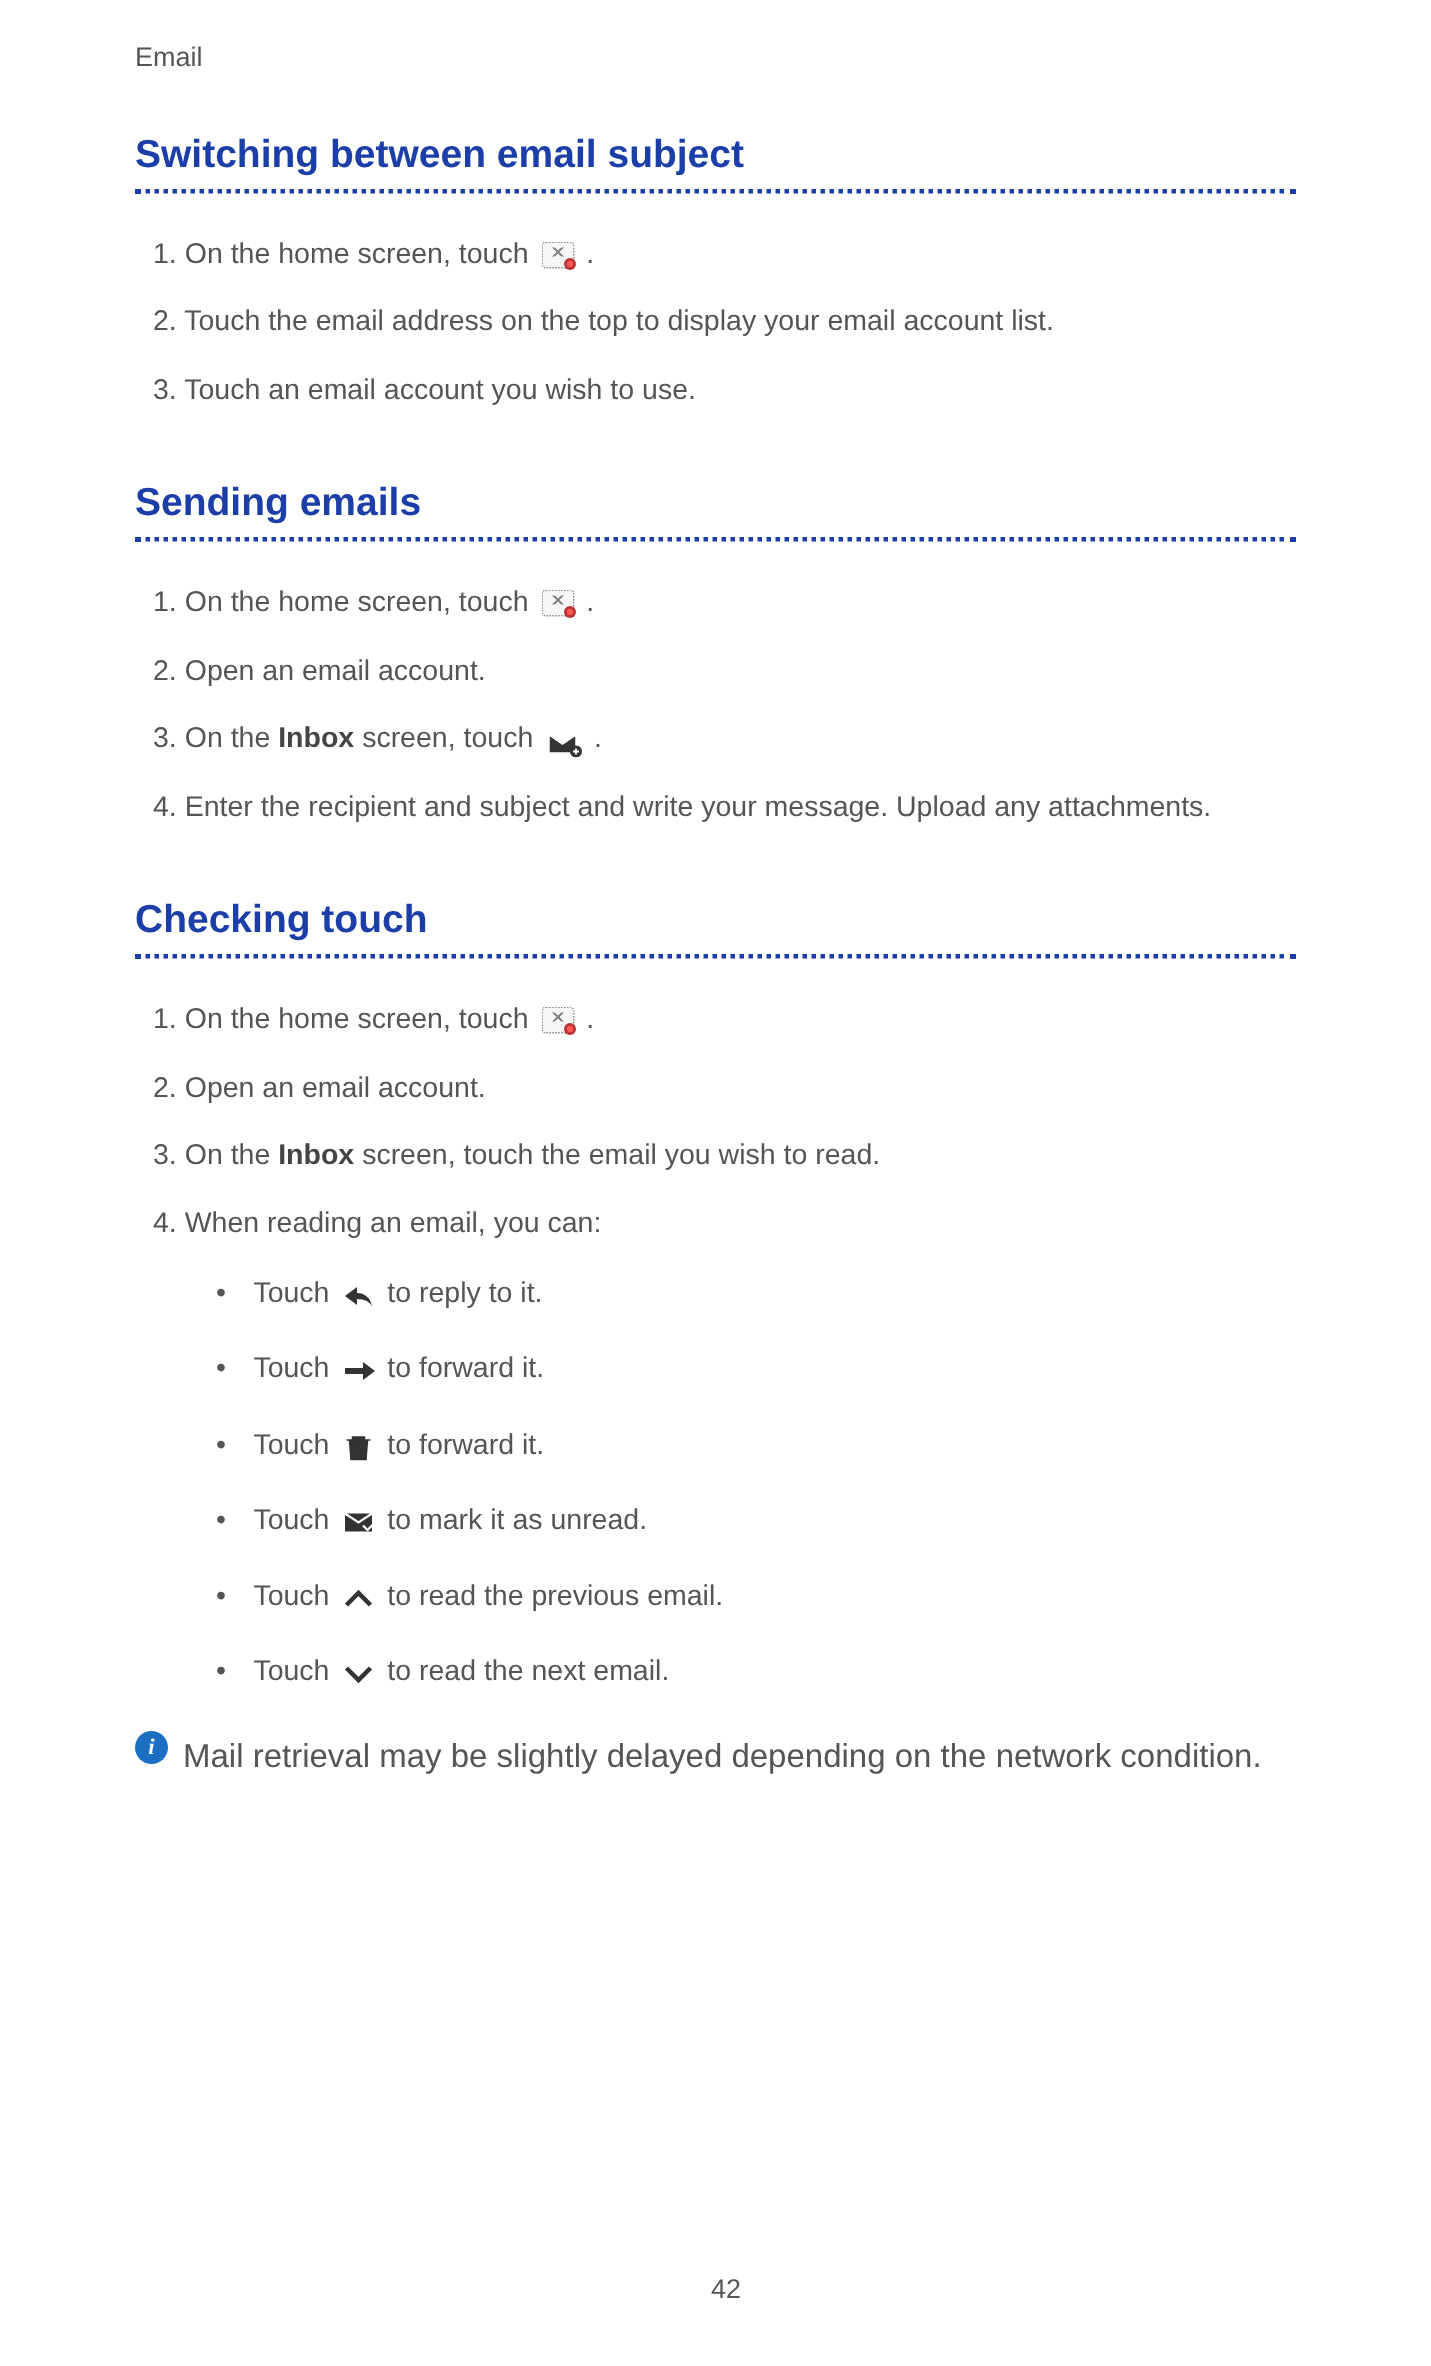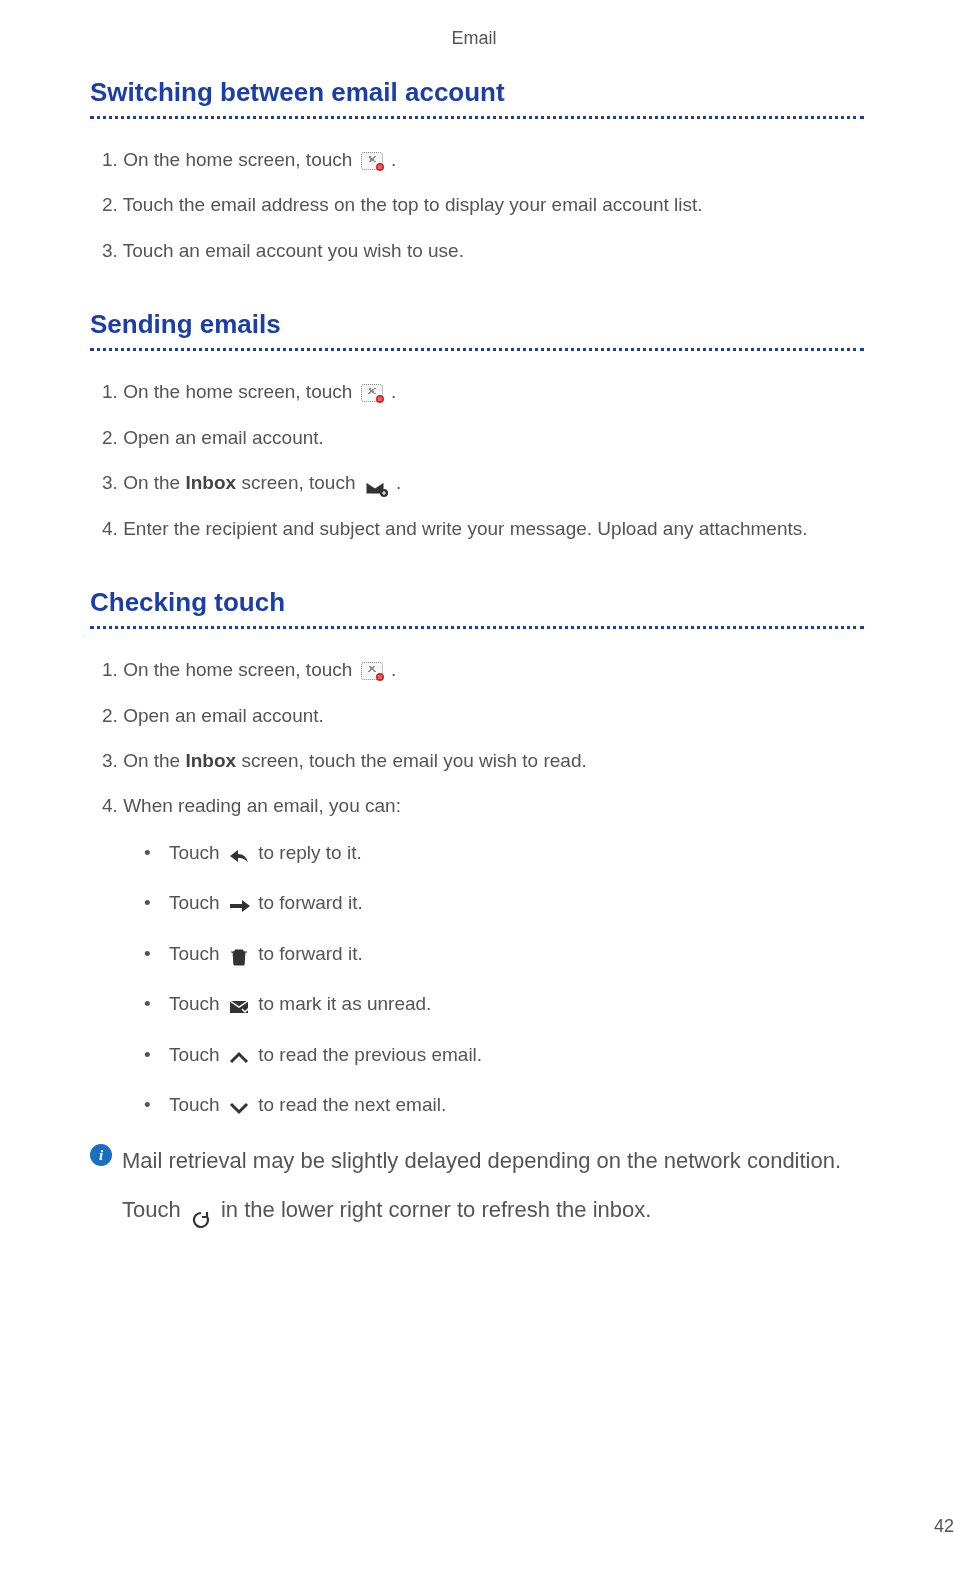--- a/index.html
+++ b/index.html
@@ -8,24 +8,24 @@
     background: #fff;
     width: 954px;
     height: 1577px;
     position: relative;
     color: #555;
   }
   .page {
     padding: 28px 90px 0 90px;
   }
   .header-label {
-    text-align: center;
+    text-align: left;
     font-size: 18px;
     color: #555;
-    margin-bottom: 28px;
+    margin-bottom: 38px;
     padding-right: 6px;
   }
   h2.section {
     color: #1b3ea8;
     font-size: 26px;
     font-weight: 700;
     padding-bottom: 8px;
     border-bottom: 3px dotted #1b3ea8;
     margin-bottom: 26px;
     margin-top: 44px;
@@ -114,32 +114,32 @@
     margin-top: 2px;
   }
   .note-body {
     font-size: 22px; color:#555; line-height:1.7;
   }
   .note-body .line2 { display:block; margin-top:12px; }
   .page-number {
     position: absolute;
     bottom: 40px;
     left: 14px; right: 0;
-    text-align: right;
+    text-align: center;
     font-size: 18px;
     color: #555;
   }
 </style>
 </head>
 <body>
 
 <div class="page">
   <div class="header-label">Email</div>
 
-  <h2 class="section">Switching between email account</h2>
+  <h2 class="section">Switching between email subject</h2>
   <ol>
     <li>
       <span class="num">1.</span>
       <span>On the home screen, touch </span>
       <span class="inline-icon email-app-icon"></span>
       <span>.</span>
     </li>
     <li>
       <span class="num">2.</span>
       <span>Touch the email address on the top to display your email account list.</span>
@@ -261,26 +261,17 @@
           <span> to read the next email.</span>
         </li>
       </ul>
     </li>
   </ol>
 
   <div class="note">
     <div class="note-icon">i</div>
     <div class="note-body">
       <span>Mail retrieval may be slightly delayed depending on the network condition.</span>
-      <span class="line2">
-        <span>Touch </span>
-        <span class="inline-icon refresh-icon">
-          <svg viewBox="0 0 22 18">
-              <path d="M11 3a7 7 0 1 0 6.5 4.5M17 2v5h-5" fill="none" stroke="#333" stroke-width="2.2"></path>
-            </svg>
-        </span>
-        <span> in the lower right corner to refresh the inbox.</span>
-      </span>
     </div>
   </div>
 </div>
 
 <div class="page-number">42</div>
 
 </body></html>

